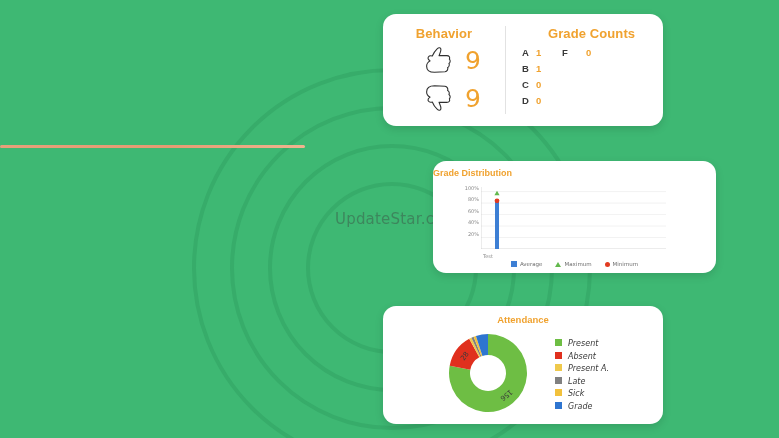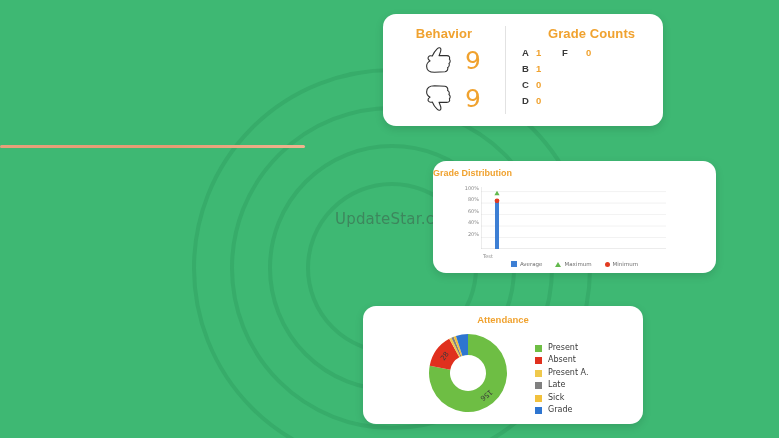--- a/index.html
+++ b/index.html
@@ -128,35 +128,35 @@
     font-size: 5.5px; color: #6E6E6E;
     font-family: "DejaVu Sans", sans-serif;
   }
   .legend2 .li { display: flex; align-items: center; gap: 3px; }
   .sw-sq  { width: 6px; height: 6px; background: #3D7FD4; }
   .sw-tri { width: 0; height: 0; border-left: 3px solid transparent;
             border-right: 3px solid transparent; border-bottom: 5px solid #63B94D; }
   .sw-dot { width: 5px; height: 5px; border-radius: 50%; background: #E23B21; }
 
   
-  #card-attend { left: 363px; top: 306px; width: 280px; height: 118px; }
+  #card-attend { left: 383px; top: 306px; width: 280px; height: 118px; }
   .c3-title {
     text-align: center;
     color: #F0A22F;
     font-size: 9.5px;
     font-weight: bold;
     padding-top: 8px;
   }
   .donut-area { position: absolute; left: 64px; top: 26px; width: 82px; height: 82px; }
   .legend3 {
     position: absolute; left: 172px; top: 33px;
     font-size: 8px; color: #3A3A3A;
     font-family: "DejaVu Sans", sans-serif;
   }
-  .legend3 .li { display: flex; align-items: flex-end; height: 12.5px; }
+  .legend3 .li { display: flex; align-items: flex-start; height: 12.5px; font-style: italic; }
   .legend3 .sw { width: 7px; height: 7px; margin-right: 6px; flex: none; }
 </style>
 </head>
 <body>
 
 <div id="stage">
 
   <svg id="rings" viewBox="0 0 779 438" preserveAspectRatio="none">
     <g fill="none" stroke="#37AC6A" stroke-width="4">
       <circle cx="392" cy="268" r="84"></circle>

